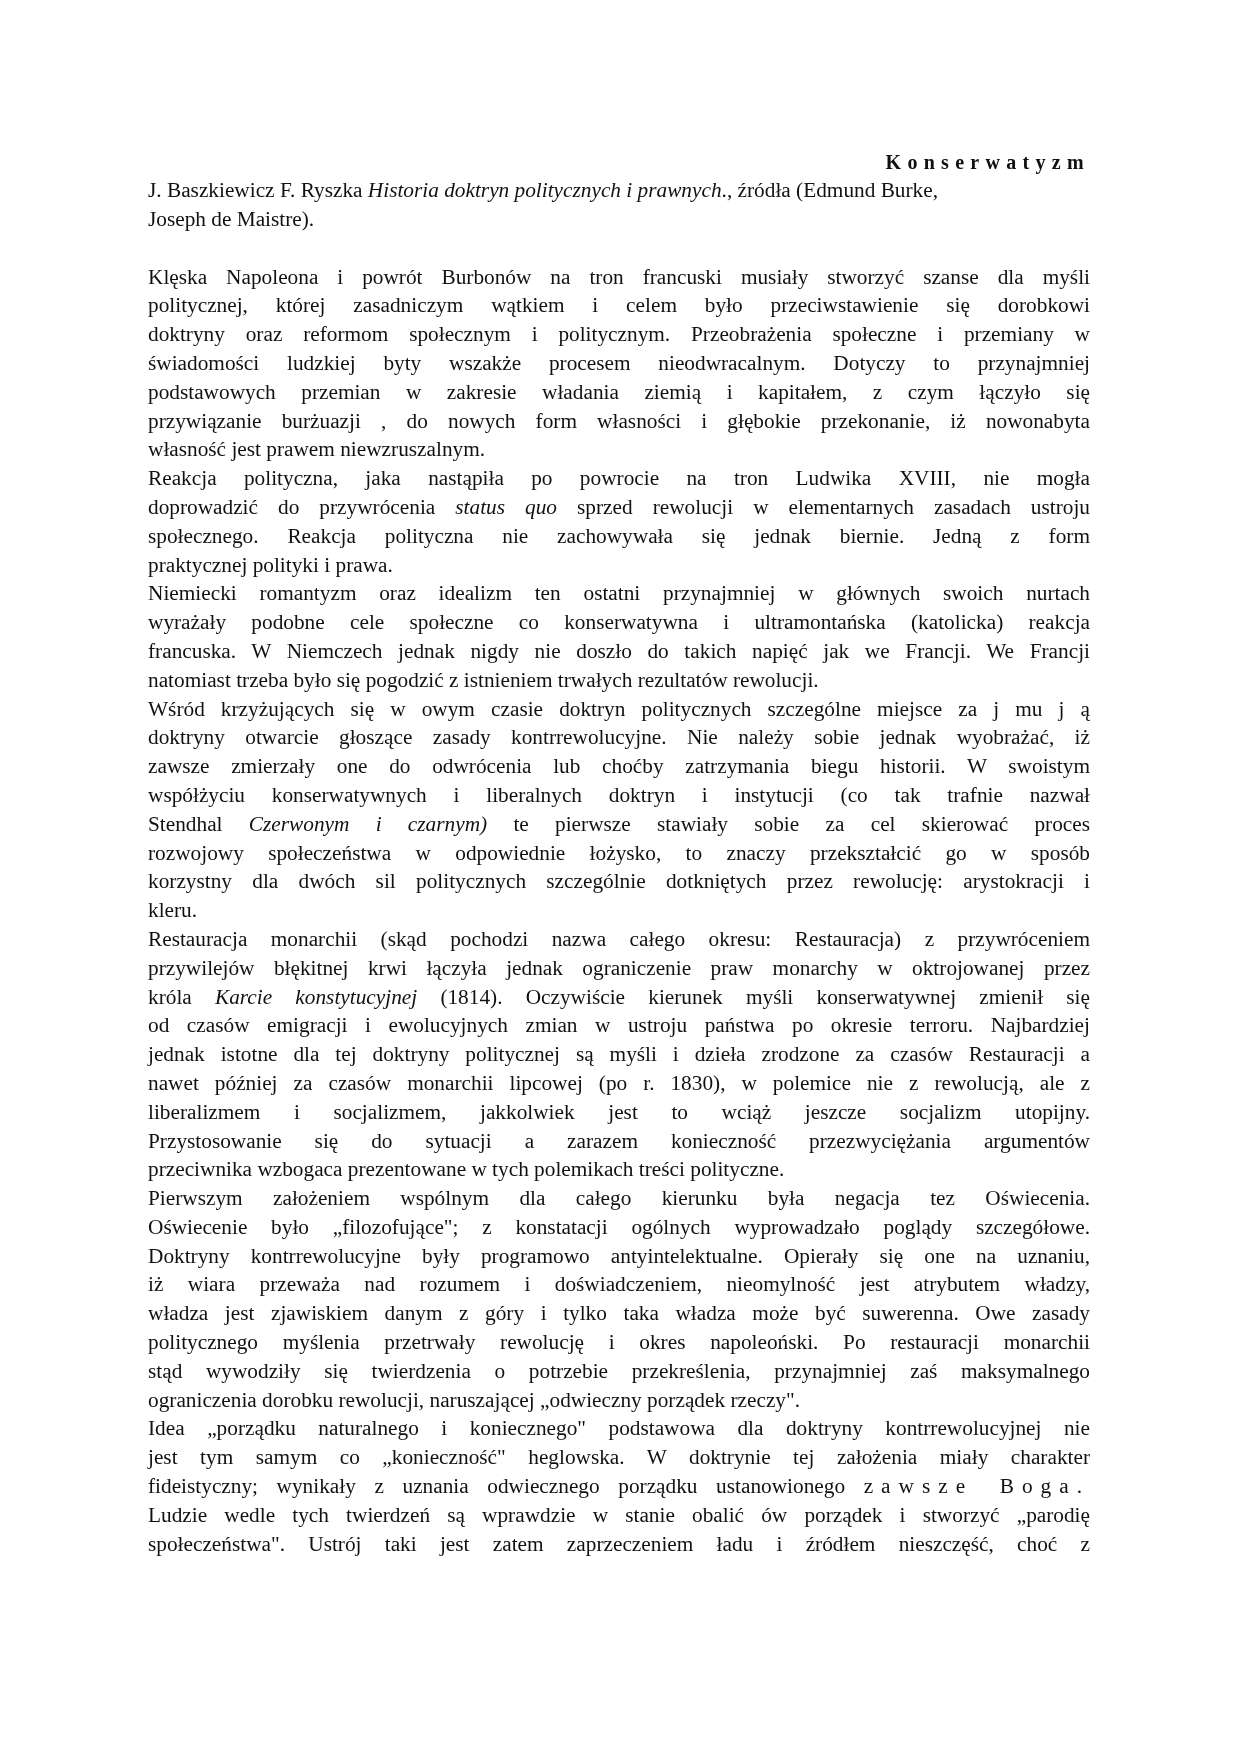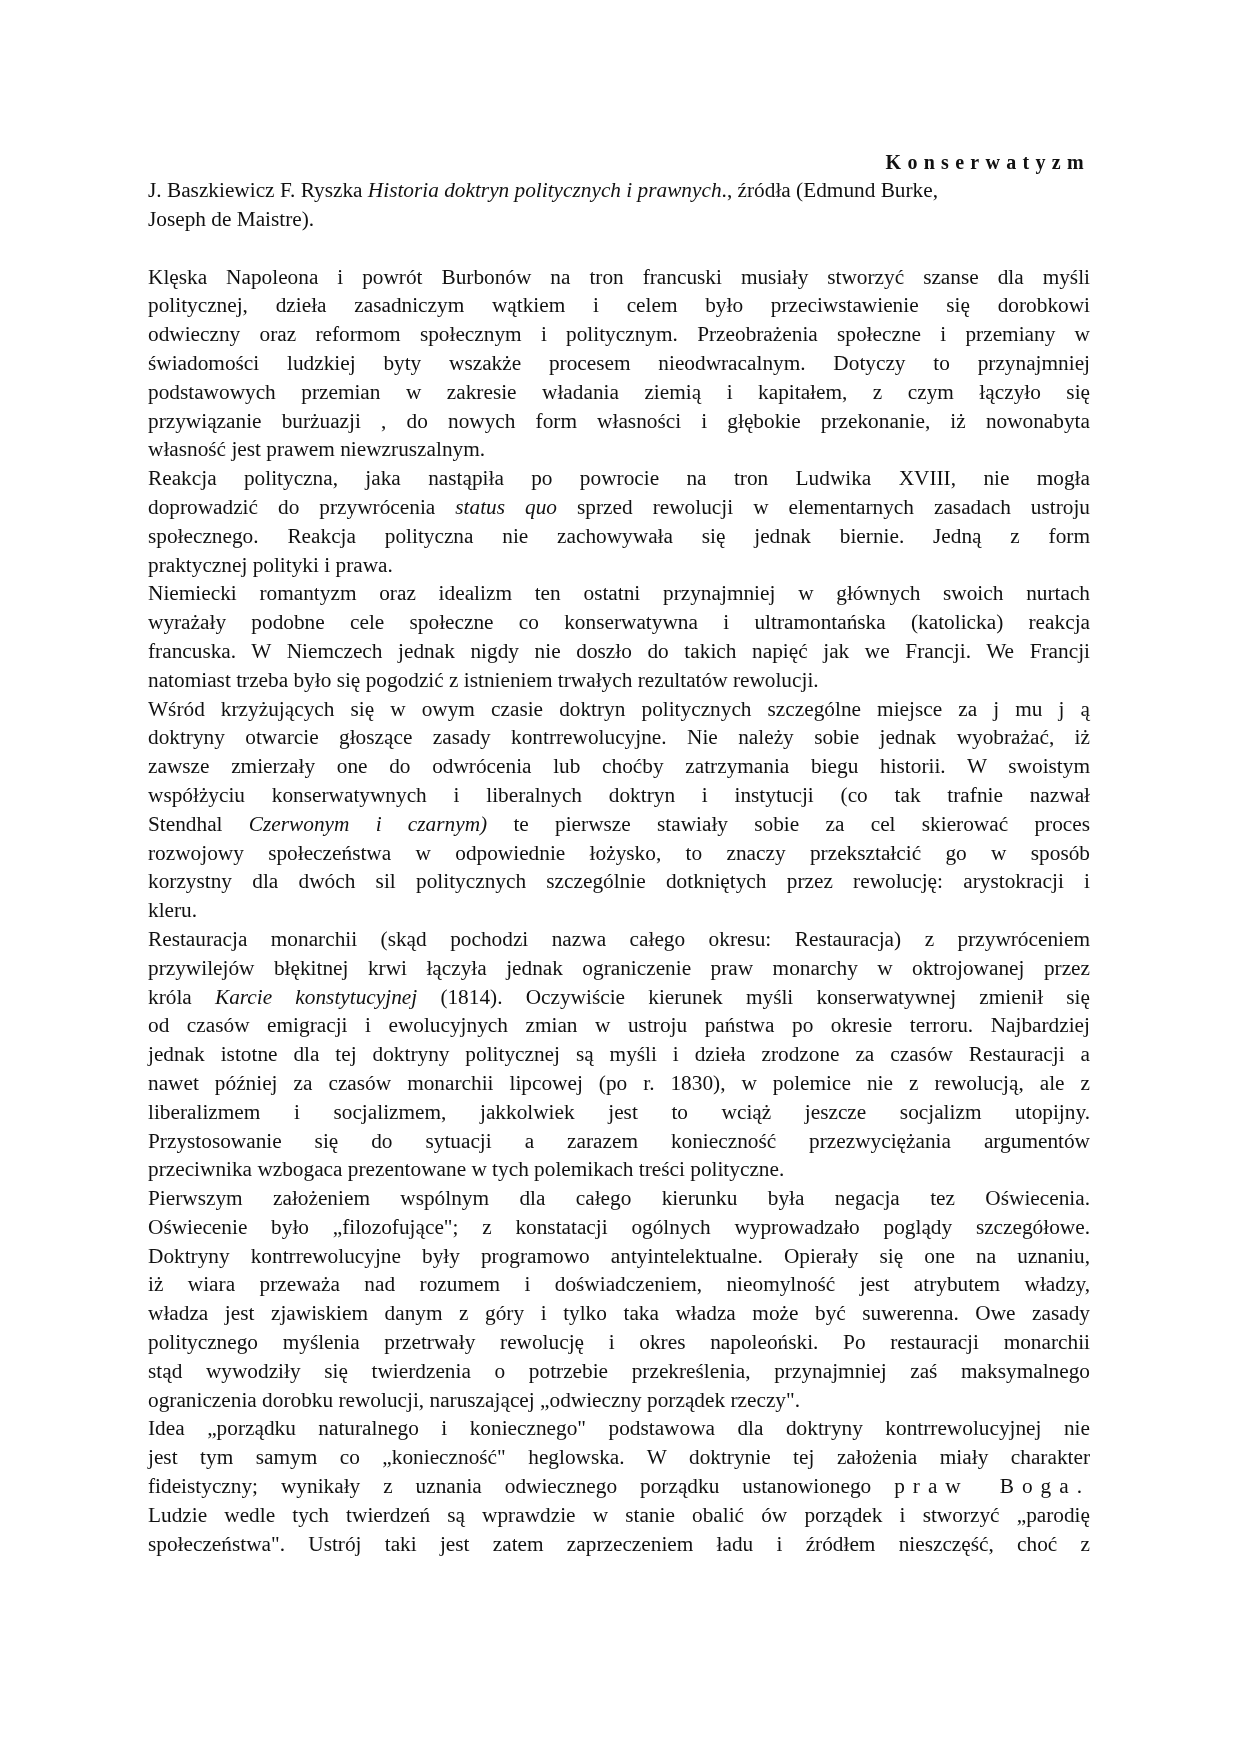--- a/index.html
+++ b/index.html
@@ -31,22 +31,22 @@
 
   <div>
     <p class="line l"><span>J. Baszkiewicz  F. Ryszka </span><i>Historia doktryn politycznych i prawnych</i><span>., źródła (Edmund Burke,</span></p>
     <p class="line l">Joseph de Maistre).</p>
   </div>
 
   <div class="gap"></div>
 
   <div>
     <p class="line j">Klęska Napoleona i powrót Burbonów na tron francuski musiały stworzyć szanse dla myśli</p>
-    <p class="line j">politycznej, dzieła zasadniczym wątkiem i celem było przeciwstawienie się dorobkowi</p>
-    <p class="line j">odwieczny oraz reformom społecznym i politycznym. Przeobrażenia społeczne i przemiany w</p>
+    <p class="line j">politycznej, której zasadniczym wątkiem i celem było przeciwstawienie się dorobkowi</p>
+    <p class="line j">doktryny oraz reformom społecznym i politycznym. Przeobrażenia społeczne i przemiany w</p>
     <p class="line j">świadomości ludzkiej byty wszakże procesem nieodwracalnym. Dotyczy to przynajmniej</p>
     <p class="line j">podstawowych przemian w zakresie władania ziemią i kapitałem, z czym łączyło się</p>
     <p class="line j">przywiązanie burżuazji , do nowych form własności i głębokie przekonanie, iż nowonabyta</p>
     <p class="line l">własność jest prawem niewzruszalnym.</p>
   </div>
 
   <div>
     <p class="line j">Reakcja polityczna, jaka nastąpiła po powrocie na tron Ludwika XVIII, nie mogła</p>
     <p class="line j"><span>doprowadzić do przywrócenia </span><i>status quo</i><span> sprzed rewolucji w elementarnych zasadach ustroju</span></p>
     <p class="line j">społecznego. Reakcja polityczna nie zachowywała się jednak biernie. Jedną z form</p>
@@ -90,17 +90,17 @@
     <p class="line j">iż wiara przeważa nad rozumem i doświadczeniem, nieomylność jest atrybutem władzy,</p>
     <p class="line j">władza jest zjawiskiem danym z góry i tylko taka władza może być suwerenna. Owe zasady</p>
     <p class="line j">politycznego myślenia przetrwały rewolucję i okres napoleoński. Po restauracji monarchii</p>
     <p class="line j">stąd wywodziły się twierdzenia o potrzebie przekreślenia, przynajmniej zaś maksymalnego</p>
     <p class="line l">ograniczenia dorobku rewolucji, naruszającej „odwieczny porządek rzeczy".</p>
   </div>
 
   <div>
     <p class="line j">Idea „porządku naturalnego i koniecznego" podstawowa dla doktryny kontrrewolucyjnej nie</p>
     <p class="line j">jest tym samym co „konieczność" heglowska. W doktrynie tej założenia miały charakter</p>
-    <p class="line j"><span>fideistyczny; wynikały z uznania odwiecznego porządku ustanowionego </span><span class="spaced">praw Boga.</span></p>
+    <p class="line j"><span>fideistyczny; wynikały z uznania odwiecznego porządku ustanowionego </span><span class="spaced">zawsze Boga.</span></p>
     <p class="line j">Ludzie wedle tych twierdzeń są wprawdzie w stanie obalić ów porządek i stworzyć „parodię</p>
     <p class="line j">społeczeństwa". Ustrój taki jest zatem zaprzeczeniem ładu i źródłem nieszczęść, choć z</p>
   </div>
 </div>
 
 </body></html>

